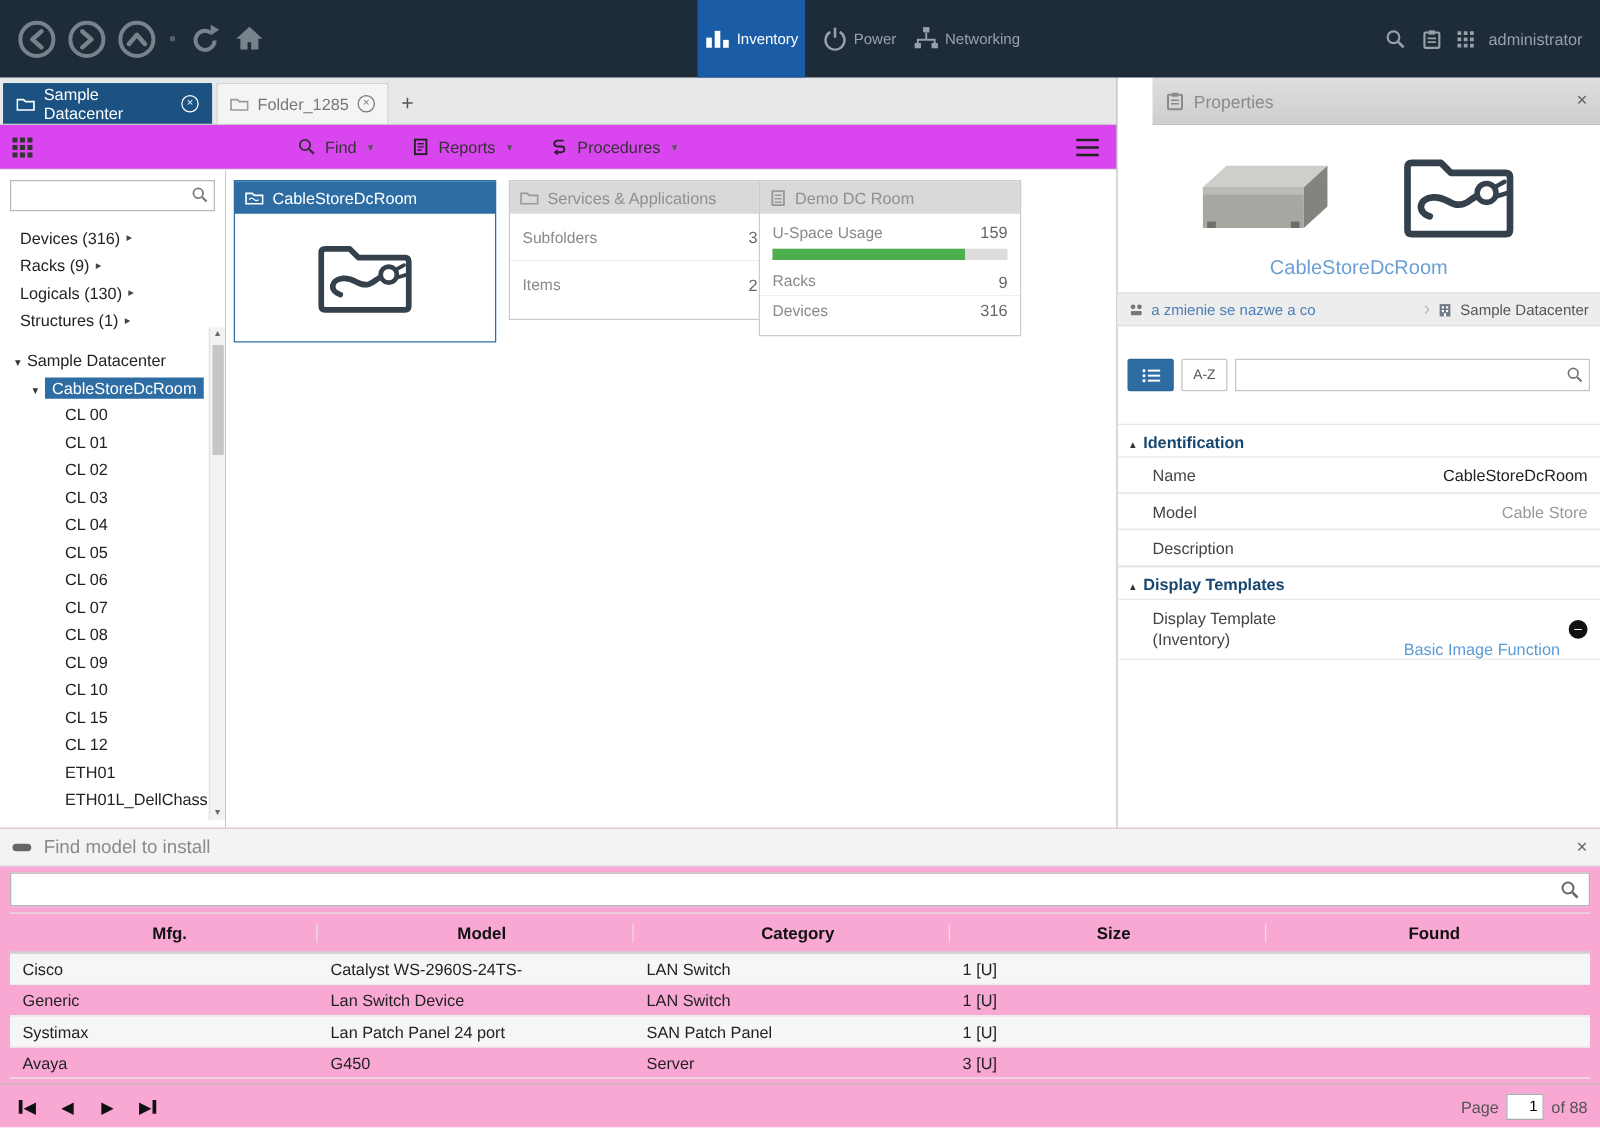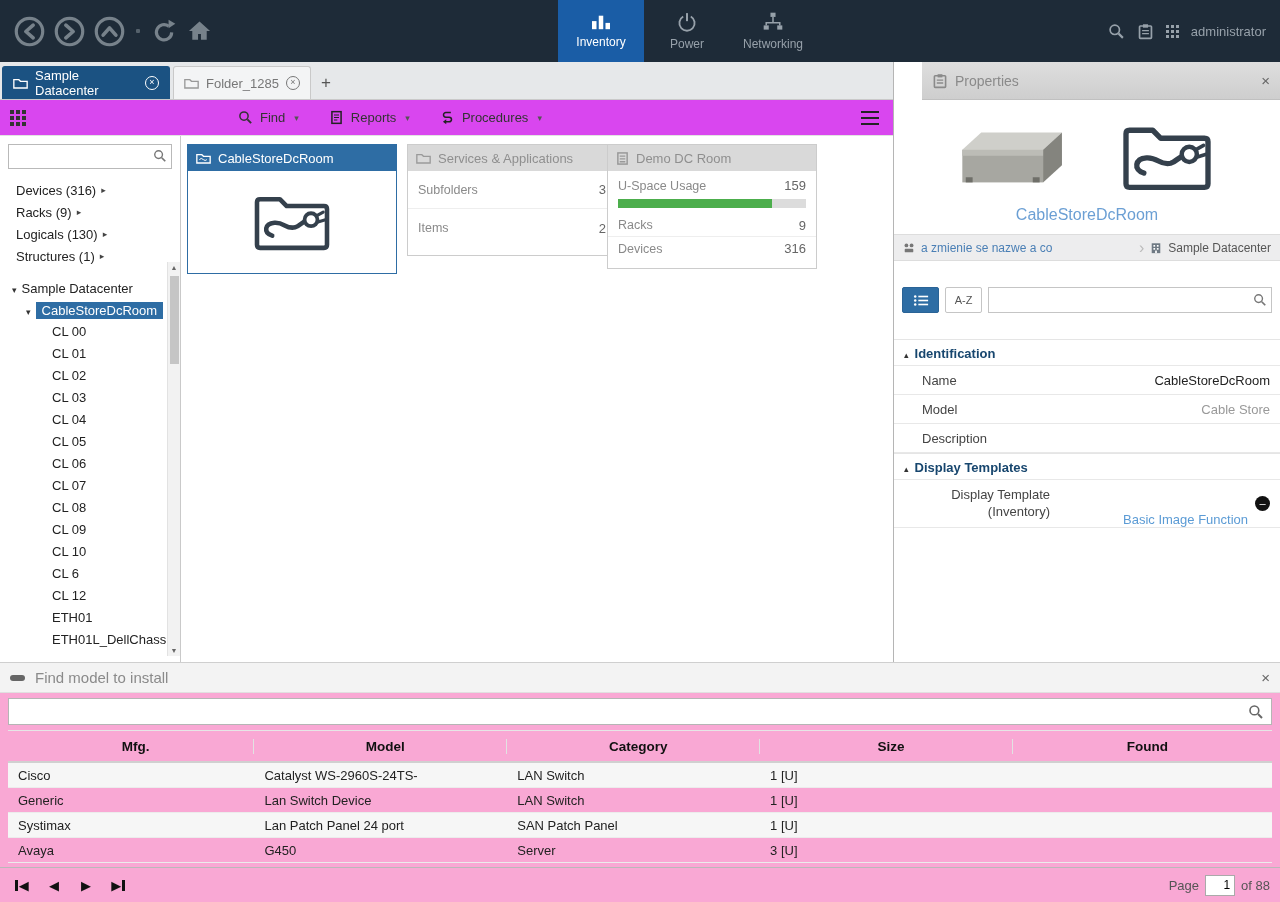--- a/index.html
+++ b/index.html
@@ -7,21 +7,21 @@
     width: 1280px; height: 902px; overflow: hidden;
     font-family: "Liberation Sans", sans-serif;
     background: #fff; position: relative; font-size: 13px; color: #222;
   }
   
   .topbar { height: 62px; background: #1e2b38; display: flex; align-items: center; padding: 0 14px; position: relative; }
   .nav-group { display: flex; align-items: center; gap: 9px; }
   .navbtn { display: flex; align-items: center; justify-content: center; cursor: pointer; }
   .nav-dot { width: 4px; height: 4px; background: #55616b; border-radius: 1px; margin: 0 2px; }
   .main-tabs { position: absolute; left: 558px; top: 0; height: 62px; display: flex; }
-  .mtab { width: 86px; height: 62px; display: flex; flex-direction: column; align-items: center; justify-content: center; gap: 4px; color: #97a1aa; font-size: 12px; cursor: pointer; }
+  .mtab { width: 86px; height: 62px; display: flex; flex-direction: row; align-items: center; justify-content: center; gap: 4px; color: #97a1aa; font-size: 12px; cursor: pointer; }
   .mtab.active { background: #1a5da6; color: #fff; }
   .top-right { margin-left: auto; display: flex; align-items: center; gap: 12px; color: #97a1aa; font-size: 13px; }
   
   .mid { display: flex; height: 600px; }
   .left-col { width: 893px; display: flex; flex-direction: column; min-width: 0; }
   
   .doc-tabs { height: 38px; background: #e6e8ea; border-bottom: 1px solid #c9c9c9; display: flex; align-items: flex-end; padding-left: 2px; gap: 3px; }
   .dtab { height: 33px; display: flex; align-items: center; gap: 7px; padding: 0 10px; font-size: 13px; border: 1px solid #c9c9c9; border-bottom: none; border-radius: 3px 3px 0 0; background: #f3f4f5; color: #777; cursor: pointer; }
   .dtab.active { background: #1b5282; border-color: #1b5282; color: #fff; width: 168px; }
   .tab-close { width: 14px; height: 14px; border: 1px solid currentColor; border-radius: 50%; font-size: 9px; line-height: 11px; text-align: center; cursor: pointer; flex: none; }
@@ -93,21 +93,21 @@
   .tgl.active { background: #2e6da4; border-color: #2a6396; }
   .pr-search { flex: 1; position: relative; }
   .pr-search input { width: 100%; height: 26px; border: 1px solid #c5c5c5; padding: 2px 26px 2px 6px; font-size: 12px; font-family: inherit; }
   .sec-hd { padding: 6px 10px 5px 10px; color: #17466e; font-weight: bold; font-size: 13px; border-top: 1px solid #e5e5e5; cursor: pointer; }
   .sec-hd::before { content: "▴"; font-size: 9px; color: #333; margin-right: 6px; font-weight: normal; }
   .f-row { display: flex; justify-content: space-between; align-items: center; min-height: 30px; padding: 0 10px 0 28px; border-bottom: 1px solid #e8e8e8; border-top: 1px solid #e8e8e8; margin-top: -1px; }
   .f-row .fl { color: #444; }
   .f-row .fv { color: #222; text-align: right; }
   .f-row .fv.muted { color: #999; }
   .f-row.tall { min-height: 44px; align-items: center; }
-  .f-row .fl.narrow { width: 128px; line-height: 1.25; padding: 4px 0; text-align: right; }
+  .f-row .fl.narrow { width: 128px; line-height: 1.25; padding: 4px 0; }
   .link { color: #5b9bd5; cursor: pointer; margin-top: 32px; }
   .fv-wrap { display: flex; align-items: center; gap: 7px; }
   .minus-circle { width: 15px; height: 15px; border-radius: 50%; background: #111; color: #fff; display: flex; align-items: center; justify-content: center; font-size: 11px; line-height: 1; cursor: pointer; }
   .minus-circle::before { content: "–"; margin-top: -1px; }
   
   .bottom { height: 240px; border-top: 1px solid #cfcfcf; background: #f9a8d4; display: flex; flex-direction: column; overflow: hidden; }
   .bp-hd { height: 30px; background: #f3f3f3; border-bottom: 1px solid #e0e0e0; display: flex; align-items: center; gap: 10px; padding: 0 10px; color: #8a8a8a; font-size: 15px; flex: none; }
   .minus-bar { width: 15px; height: 6px; background: #666; border-radius: 3px; cursor: pointer; flex: none; }
   .bp-search { margin: 5px 8px; position: relative; flex: none; }
   .bp-search input { width: 100%; height: 27px; border: 1px solid #b5b5b5; padding: 2px 28px 2px 8px; font-size: 13px; font-family: inherit; }
@@ -320,21 +320,21 @@
           <div class="tree-leaf">CL 01</div>
           <div class="tree-leaf">CL 02</div>
           <div class="tree-leaf">CL 03</div>
           <div class="tree-leaf">CL 04</div>
           <div class="tree-leaf">CL 05</div>
           <div class="tree-leaf">CL 06</div>
           <div class="tree-leaf">CL 07</div>
           <div class="tree-leaf">CL 08</div>
           <div class="tree-leaf">CL 09</div>
           <div class="tree-leaf">CL 10</div>
-          <div class="tree-leaf">CL 6</div>
+          <div class="tree-leaf">CL 15</div>
           <div class="tree-leaf">CL 12</div>
           <div class="tree-leaf">ETH01</div>
           <div class="tree-leaf">ETH01L_DellChass</div>
         </div>
 
         <div class="sb-scroll">
           <span class="arr up">▲</span>
           <span class="sb-thumb"></span>
           <span class="arr dn">▼</span>
         </div>

